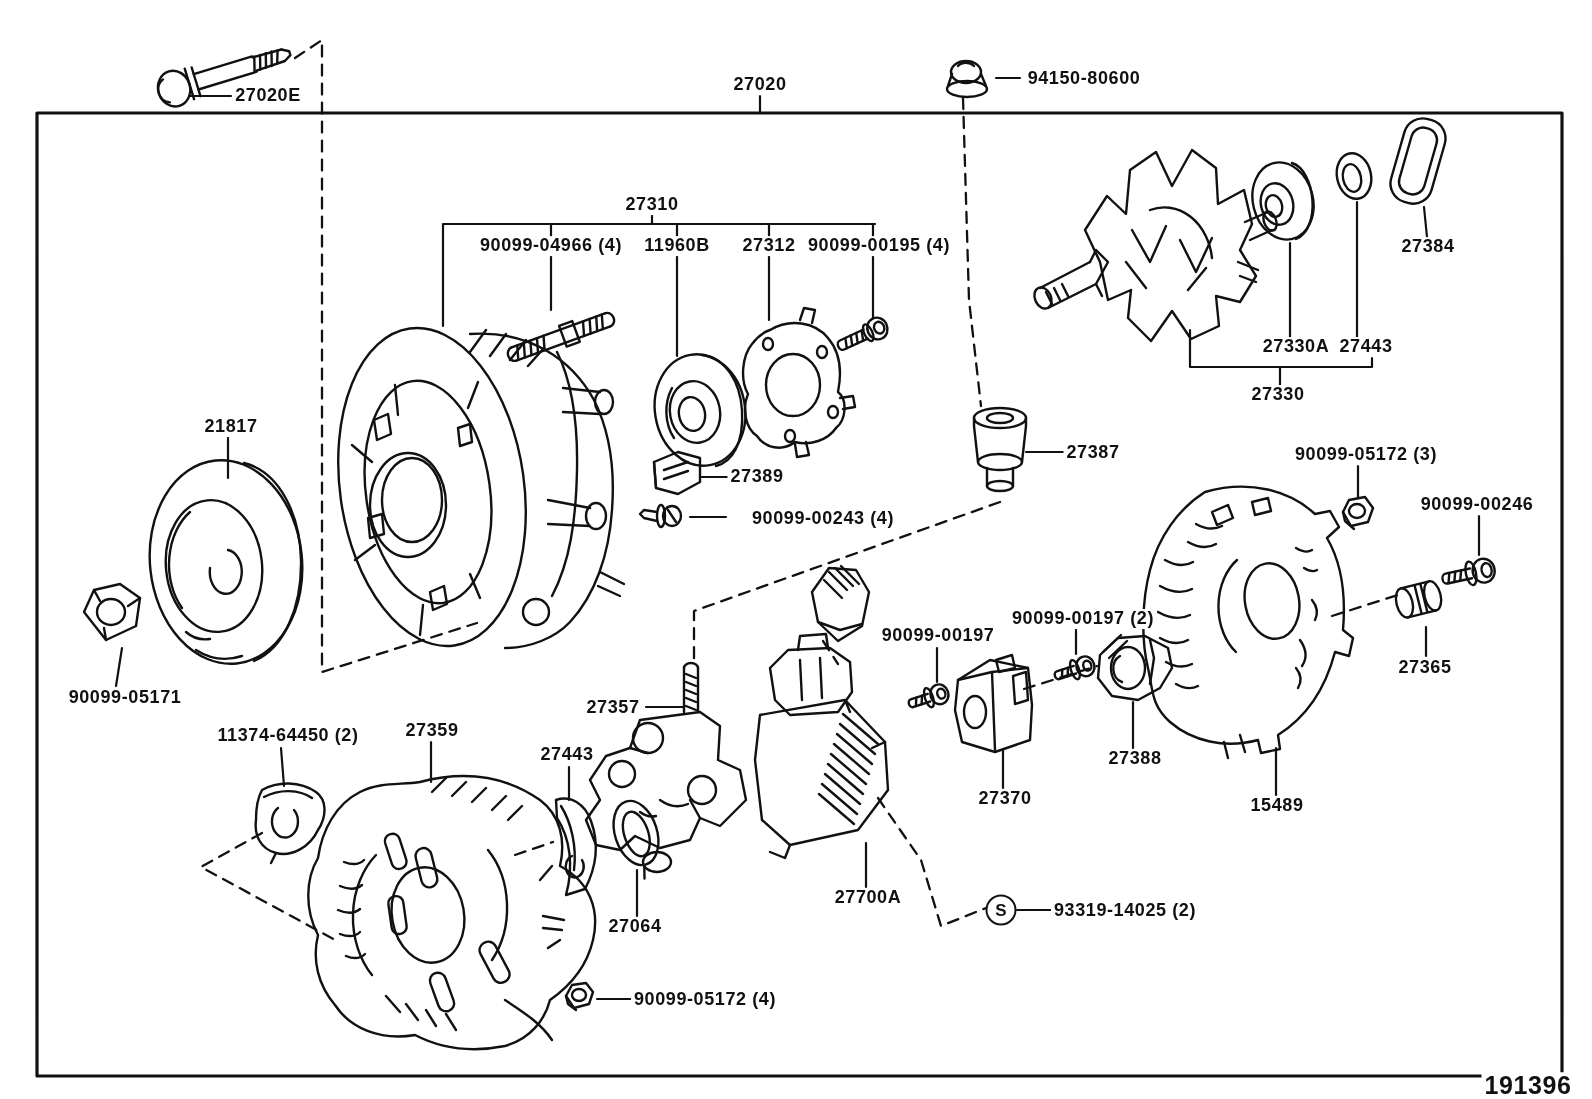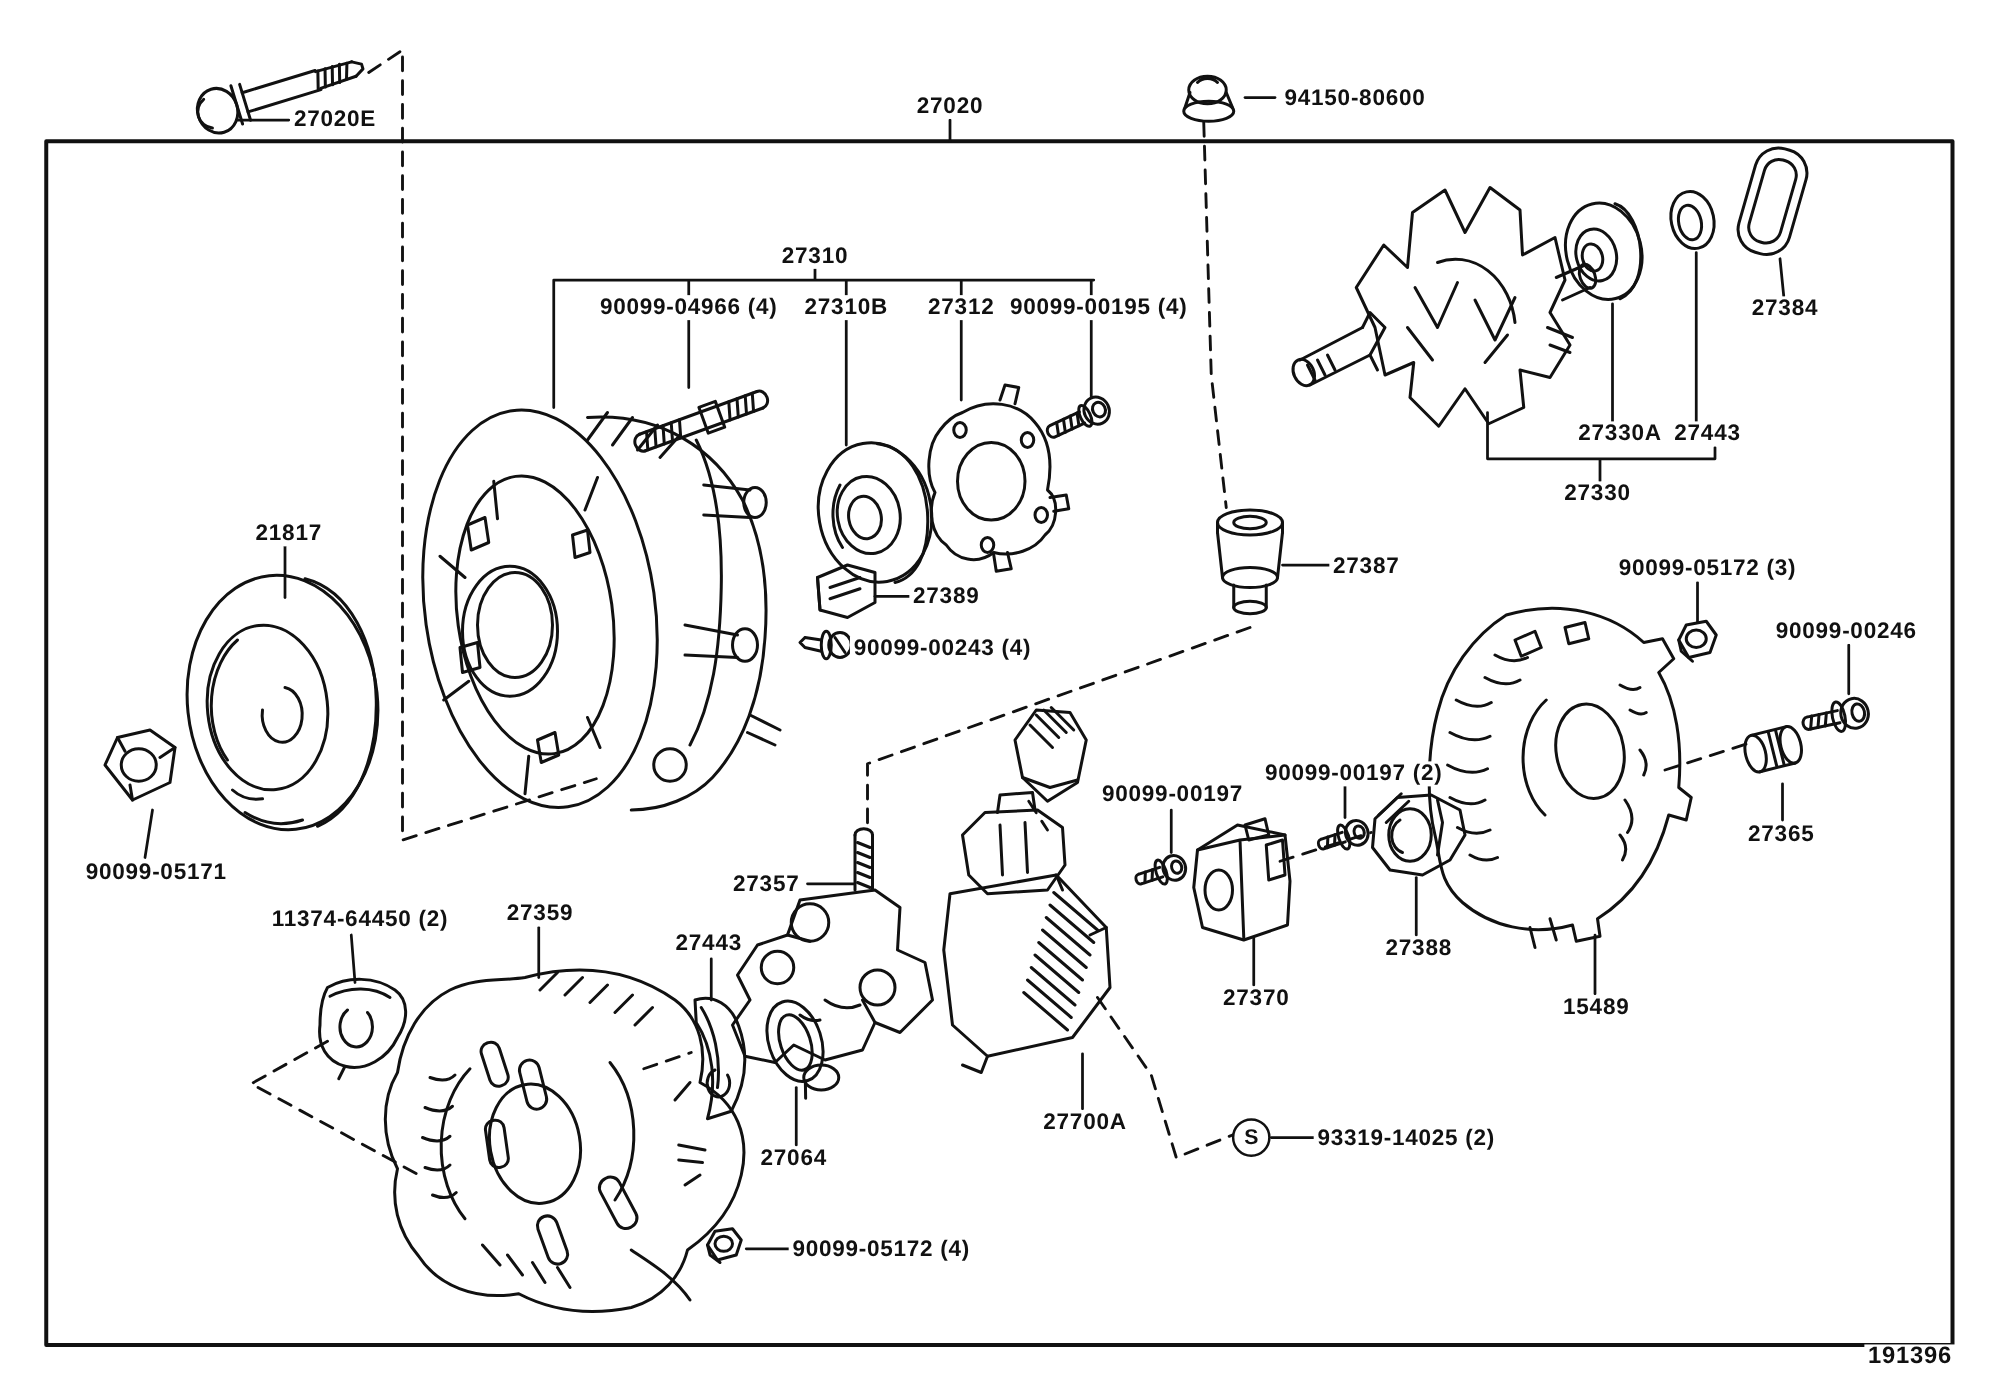--- a/index.html
+++ b/index.html
@@ -9,21 +9,21 @@
     border-radius:14px;
   }
   .stage svg{position:absolute;left:0;top:0;}
   .lbl{
     position:absolute;transform:translate(-50%,-50%);
     font-family:"Liberation Sans", sans-serif;
     font-size:18px;font-weight:700;letter-spacing:0.6px;color:#111;
     white-space:nowrap;background:#ffffff;padding:0 3px;line-height:1.1;
     z-index:5;
   }
-  .lbl.big{font-size:19px;}
+  .lbl.big{font-size:25px;}
   .s-badge{
     position:absolute;transform:translate(-50%,-50%);
     width:27px;height:27px;border:2.4px solid #111;border-radius:50%;
     display:flex;align-items:center;justify-content:center;
     font-size:17px;font-weight:700;color:#111;background:#fff;z-index:5;
   }
   path,rect,ellipse,circle,line,polyline,polygon{vector-effect:none;}
 </style>
 </head>
 <body>
@@ -382,27 +382,27 @@
     <path d="M597,999 H637"></path>
     <path d="M1017,910 H1052"></path>
   </g>
 </svg>
 
 <div class="lbl" style="left:268px;top:96px">27020E</div>
 <div class="lbl" style="left:760px;top:85px">27020</div>
 <div class="lbl" style="left:1084px;top:79px">94150-80600</div>
 <div class="lbl" style="left:652px;top:205px">27310</div>
 <div class="lbl" style="left:551px;top:246px">90099-04966 (4)</div>
-<div class="lbl" style="left:677px;top:246px">27310B</div>
+<div class="lbl" style="left:677px;top:246px">11960B</div>
 <div class="lbl" style="left:769px;top:246px">27312</div>
 <div class="lbl" style="left:879px;top:246px">90099-00195 (4)</div>
 <div class="lbl" style="left:231px;top:427px">21817</div>
 <div class="lbl" style="left:125px;top:698px">90099-05171</div>
 <div class="lbl" style="left:757px;top:477px">27389</div>
-<div class="lbl" style="left:754px;top:519px">90099-00243 (4)</div>
+<div class="lbl" style="left:823px;top:519px">90099-00243 (4)</div>
 <div class="lbl" style="left:1093px;top:453px">27387</div>
 <div class="lbl" style="left:1296px;top:347px">27330A</div>
 <div class="lbl" style="left:1366px;top:347px">27443</div>
 <div class="lbl" style="left:1278px;top:395px">27330</div>
 <div class="lbl" style="left:1428px;top:247px">27384</div>
 <div class="lbl" style="left:1366px;top:455px">90099-05172 (3)</div>
 <div class="lbl" style="left:1477px;top:505px">90099-00246</div>
 <div class="lbl" style="left:1425px;top:668px">27365</div>
 <div class="lbl" style="left:1083px;top:619px">90099-00197 (2)</div>
 <div class="lbl" style="left:938px;top:636px">90099-00197</div>

